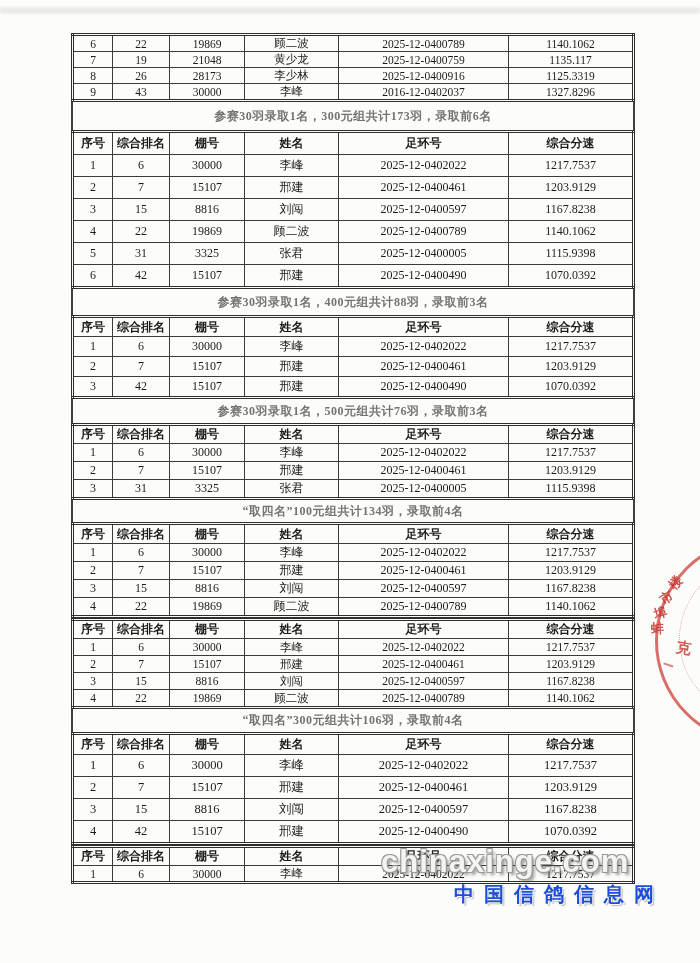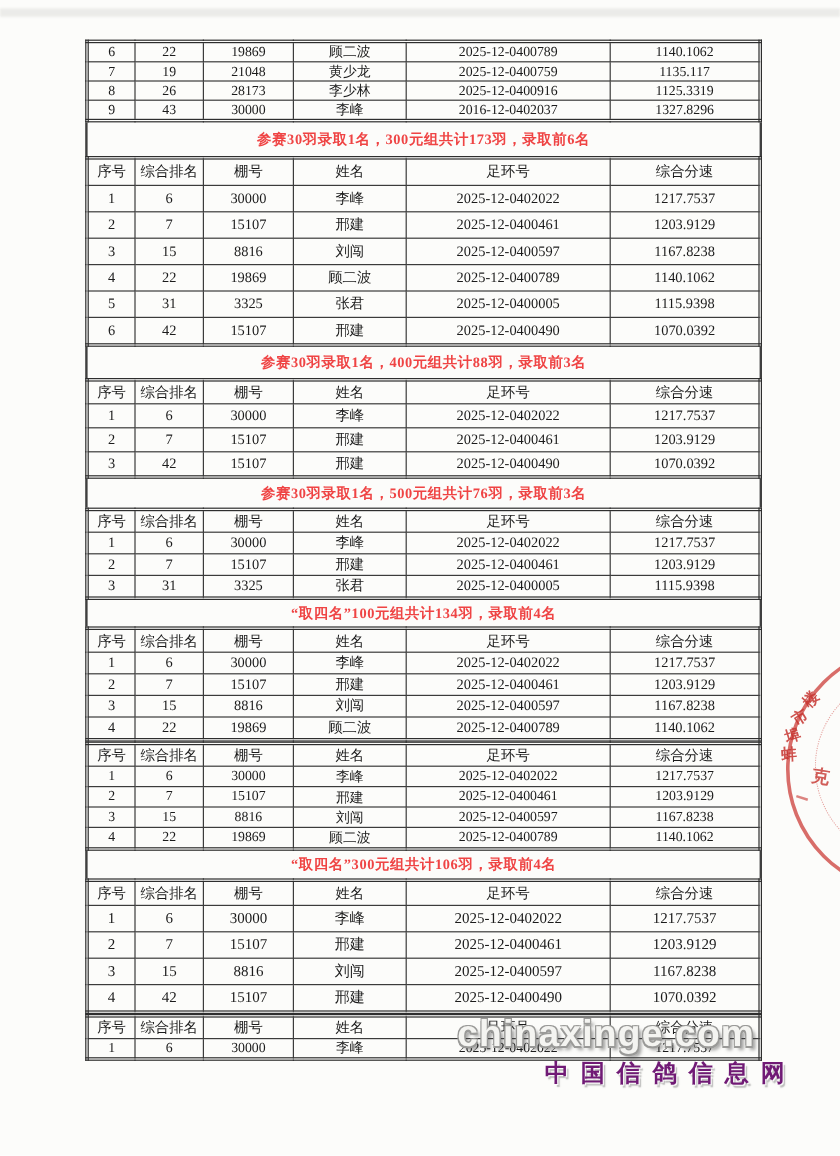--- a/index.html
+++ b/index.html
@@ -25,37 +25,37 @@
     border-collapse:collapse;width:100%;table-layout:fixed;
     border:3px double #2e2e2e;
     background:transparent;
   }
   th,td{
     border:1px solid #3b3b3b;
     text-align:center;vertical-align:middle;
     padding:0;overflow:hidden;white-space:nowrap;
     color:#1b1b1b;
   }
-  th{font-weight:normal;font-size:12px;}
+  th{font-weight:bold;font-size:12px;}
   td{font-size:12px;}
   col.c0{width:40px}col.c1{width:57px}col.c2{width:75px}
   col.c3{width:94px}col.c4{width:170px}col.c5{width:auto}
   
   .sec-0 td{height:14px;font-size:11.5px}
   .sec-1 th{height:21px}.sec-1 td{height:21px}
   .sec-2 th{height:18px}.sec-2 td{height:19px}
   .sec-3 th{height:17px}.sec-3 td{height:16px}
   .sec-4 th{height:18px}.sec-4 td{height:17px}
   .sec-5 th{height:16px}.sec-5 td{height:16px;font-size:11.5px}
   .sec-6 th{height:19px}.sec-6 td{height:21px;font-size:12.5px}
   .sec-7 th{height:15px}.sec-7 td{height:15px;font-size:11.5px}
   .caption{
     border-left:2px solid #3f3f3f;border-right:2px solid #3f3f3f;
     display:flex;align-items:center;justify-content:center;
-    font-weight:bold;font-size:12px;color:#ef4444;
+    font-weight:bold;font-size:12px;color:#737373;
     height:25px;letter-spacing:.5px;
   }
   .cap-1{height:28px}.cap-2{height:26px}.cap-3{height:24px}
   .cap-4{height:22px}.cap-5{height:22px}.cap-6{height:23px}.cap-7{height:31px}
   
   .seal{position:absolute;left:0;top:0;width:100%;height:100%;pointer-events:none;}
   .seal-ring{
     position:absolute;left:655px;top:537px;width:202px;height:202px;
     border:3px solid rgba(204,62,56,.75);border-radius:50%;
   }
@@ -89,21 +89,21 @@
     color:rgba(252,252,249,.92);
     text-shadow:
       -1px -1px 0 #9a9a98, 1px -1px 0 #9a9a98,
       -1px 1px 0 #9a9a98, 1px 1px 0 #9a9a98,
       3px 3px 3px rgba(70,70,70,.5);
   }
   .wm-cn{
     position:absolute;left:454px;top:881px;
     font-family:"Liberation Sans","DejaVu Sans",sans-serif;
     font-size:20px;font-weight:bold;letter-spacing:10px;
-    color:#701a75;
+    color:#1d4ed8;
     text-shadow:1px 1px 0 rgba(255,255,255,.85), 2px 2px 1px rgba(110,110,110,.45);
     white-space:nowrap;
   }
 </style>
 </head>
 <body>
 
 <div class="page">
   <div class="scan-band"></div>
 

